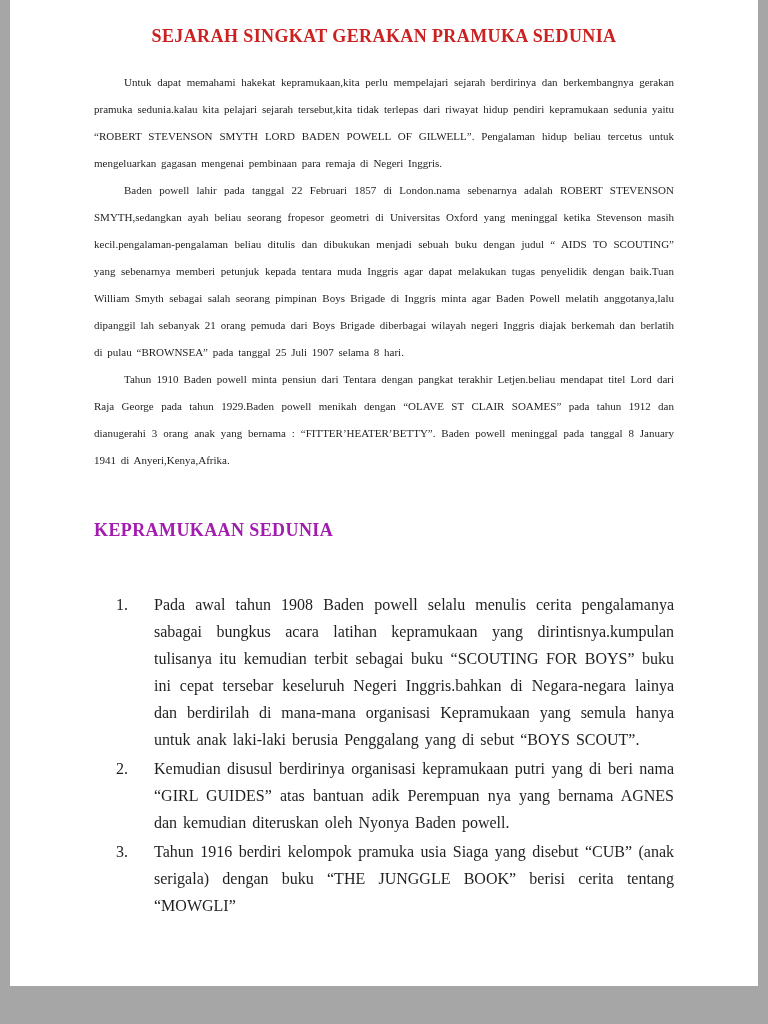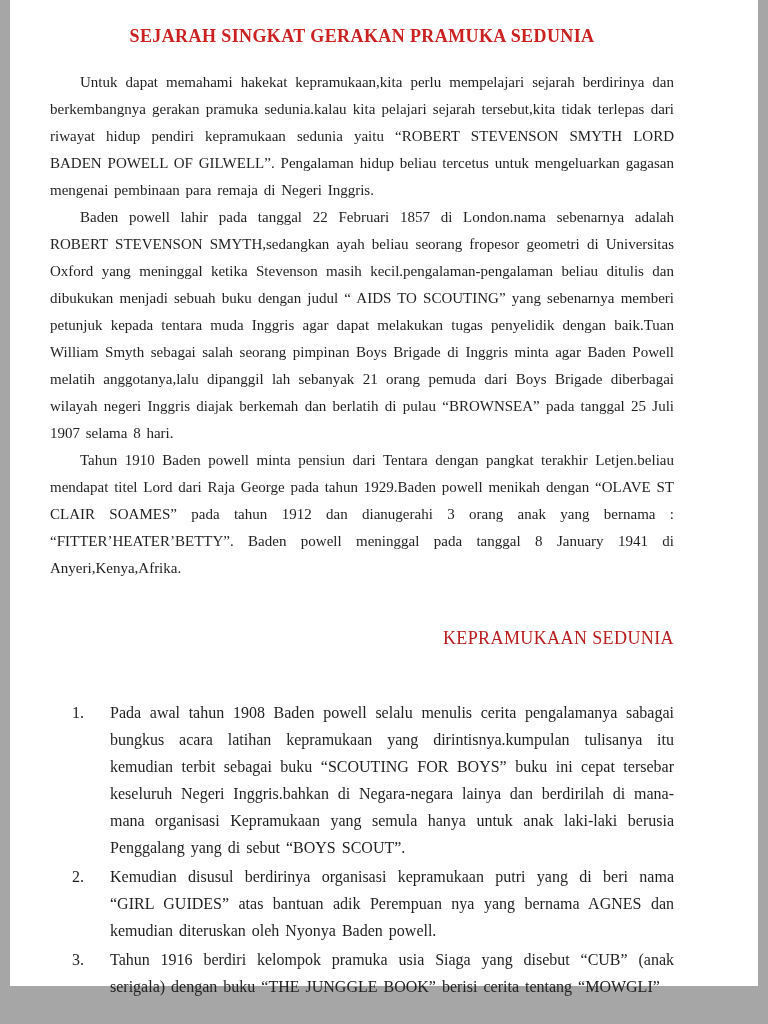--- a/index.html
+++ b/index.html
@@ -17,45 +17,45 @@
     font-family: "Liberation Serif", "DejaVu Serif", serif;
   }
   .page {
     position: absolute;
     top: 0;
     left: 10px;
     right: 10px;
     height: 986px;
     background: #ffffff;
     box-sizing: border-box;
-    padding: 26px 84px 0 40px;
+    padding: 26px 84px 0 84px;
     color: #1f1f1f;
   }
   .doc-title {
     margin: 0 0 22px 0;
     font-size: 18px;
     font-weight: bold;
     text-align: center;
     color: #cc2121;
     letter-spacing: 0.4px;
   }
   .doc-paragraph {
     margin: 0;
-    font-size: 15px;
+    font-size: 11px;
     line-height: 27px;
     text-align: justify;
     text-indent: 30px;
     word-spacing: 2px;
   }
   .section-heading {
     margin: 46px 0 50px 0;
     font-size: 18px;
-    font-weight: normal;
-    text-align: right;
-    color: #b91c1c;
+    font-weight: bold;
+    text-align: left;
+    color: #a21caf;
     letter-spacing: 0.4px;
   }
   .doc-list {
     margin: 0;
     padding: 0 0 0 22px;
   }
   .list-item {
     display: flex;
     margin: 0 0 2px 0;
     font-size: 16px;

